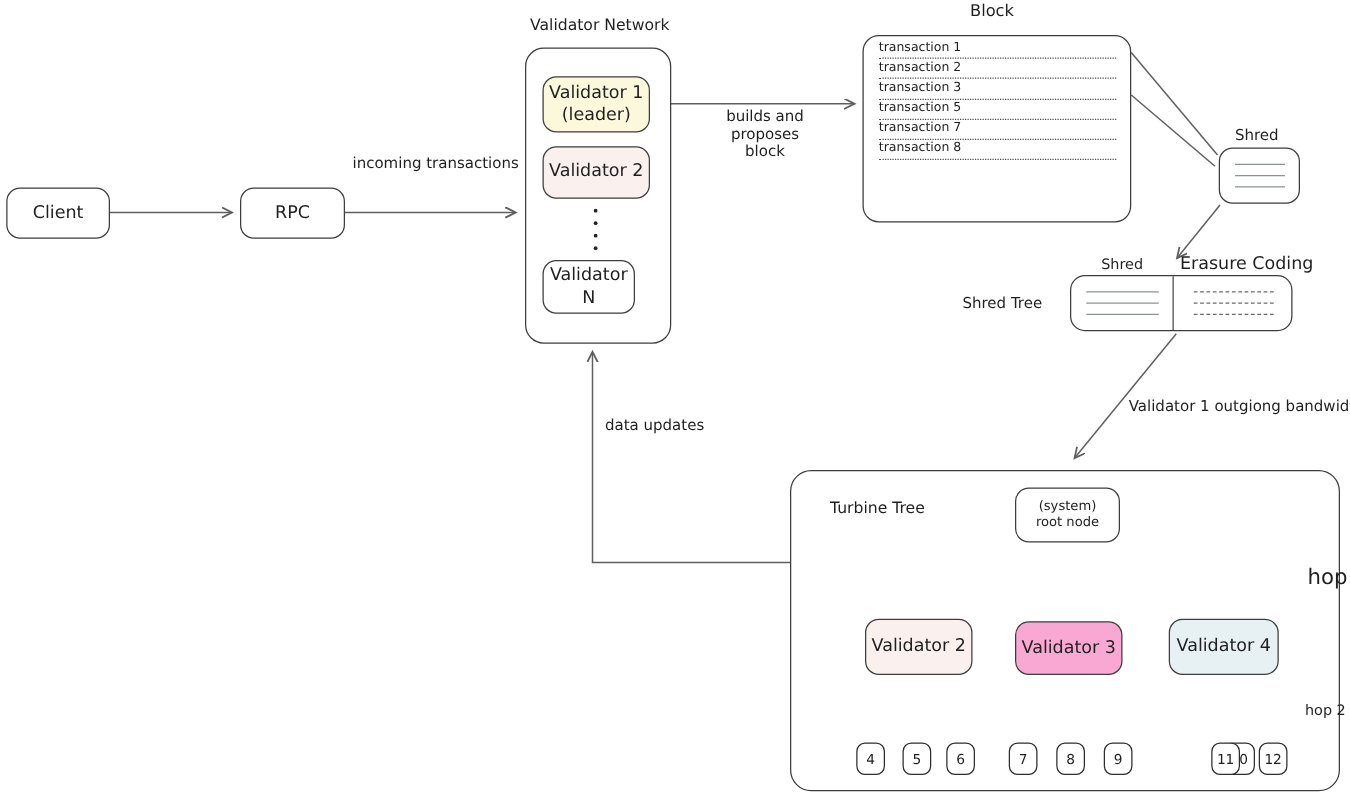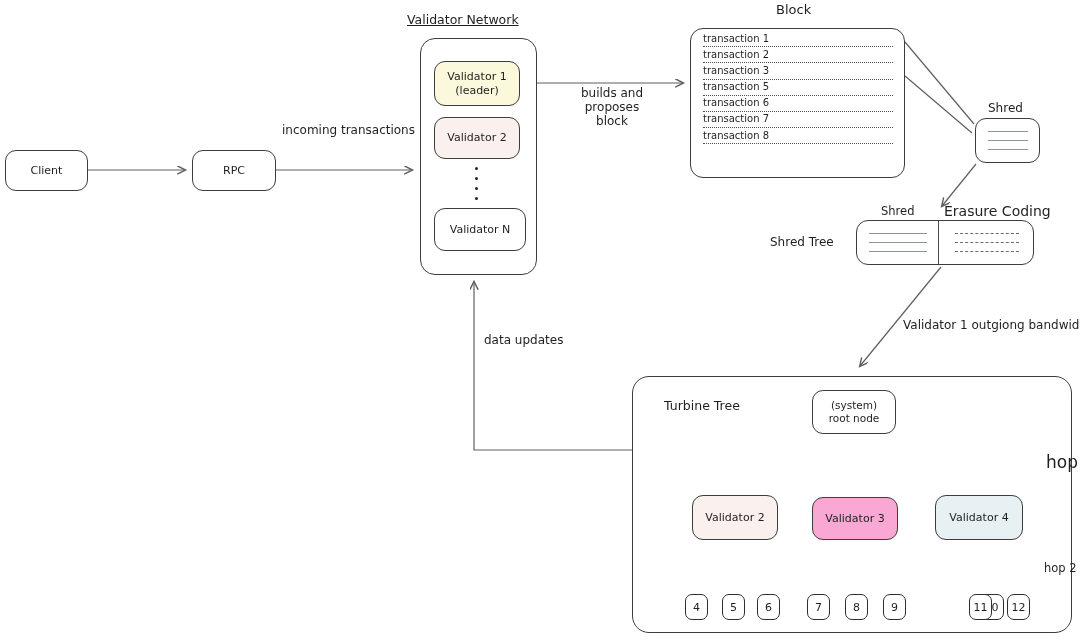--- a/index.html
+++ b/index.html
@@ -1,20 +1,20 @@
 <!DOCTYPE html>
 <html><head>
 <meta charset="utf-8">
 <style>
   html,body{margin:0;padding:0;background:#fff;}
   .canvas{position:relative;width:1080px;height:640px;background:#ffffff;overflow:hidden;
           font-family:"DejaVu Sans",sans-serif;color:#1f1f1f;}
   .box{position:absolute;border:1.4px solid #3d3d3d;border-radius:11px;background:#fff;
        display:flex;flex-direction:column;align-items:center;justify-content:center;
-       text-align:center;font-size:11px;line-height:1.25;box-sizing:border-box;}
+       text-align:center;font-size:14px;line-height:1.25;box-sizing:border-box;}
   .container{position:absolute;border:1.4px solid #3d3d3d;border-radius:15px;background:#fff;box-sizing:border-box;}
   .lbl{position:absolute;font-size:12px;white-space:nowrap;}
   .title{position:absolute;font-size:12.5px;white-space:nowrap;}
   svg.overlay{position:absolute;left:0;top:0;width:1080px;height:640px;pointer-events:none;}
   .arrows-gray{stroke:#5f5f5f;}
   .arrows-red{stroke:#c47f7d;}
   .arrows-green{stroke:#96bb96;}
   .arrows-teal{stroke:#88afbc;}
   .overlay line, .overlay polyline, .overlay path{fill:none;stroke-width:1.2;}
   .block-rows{position:absolute;left:703px;top:31px;width:190px;}
@@ -86,52 +86,51 @@
   </svg>
 
   <div class="box" style="left:192px;top:150px;width:84px;height:41px;">
     <span>RPC</span>
   </div>
   <div class="box" style="left:5px;top:150px;width:83px;height:41px;">
     <span>Client</span>
   </div>
   <div class="lbl" style="left:282px;top:123px;">incoming transactions</div>
 
-  <div class="title" style="left:407px;top:12px;text-decoration:underline;">Validator Network</div>
+  <div class="title" style="left:424px;top:12px;">Validator Network</div>
   <div class="container" style="left:420px;top:38px;width:117px;height:237px;"></div>
   <div class="box" style="left: 434px; top: 61px; width: 86px; height: 45px; background: rgb(252, 248, 220);">
     <span>Validator 1</span>
     <span>(leader)</span>
   </div>
   <div class="box" style="left: 434px; top: 117px; width: 86px; height: 42px; background: rgb(250, 240, 238);">
     <span>Validator 2</span>
   </div>
   <div class="dots">
     <div class="dot"></div>
     <div class="dot"></div>
     <div class="dot"></div>
     <div class="dot"></div>
   </div>
-  <div class="box" style="left:434px;top:208px;width:92px;height:43px;">
+  <div class="box" style="left:434px;top:208px;width:74px;height:43px;">
     <span>Validator N</span>
   </div>
 
   <div class="lbl" style="left:552px;top:86px;width:120px;text-align:center;white-space:normal;">
     <div>builds and proposes</div>
     <div>block</div>
   </div>
 
   <div class="title" style="left:776px;top:2px;font-size:13px;">Block</div>
   <div class="container" style="left:690px;top:28px;width:215px;height:150px;border-radius:13px;"></div>
   <div class="block-rows">
     <div class="tx-row">transaction 1</div>
     <div class="tx-row">transaction 2</div>
     <div class="tx-row">transaction 3</div>
     <div class="tx-row">transaction 5</div>
-    <div class="tx-row">transaction 6</div>
     <div class="tx-row">transaction 7</div>
     <div class="tx-row">transaction 8</div>
   </div>
 
   <div class="lbl" style="left:988px;top:101px;">Shred</div>
   <div class="box" style="left:975px;top:118px;width:65px;height:45px;">
     <div class="shred-inner">
       <div class="sline" style="width:40px;"></div>
       <div class="sline" style="width:40px;"></div>
       <div class="sline" style="width:40px;"></div>

